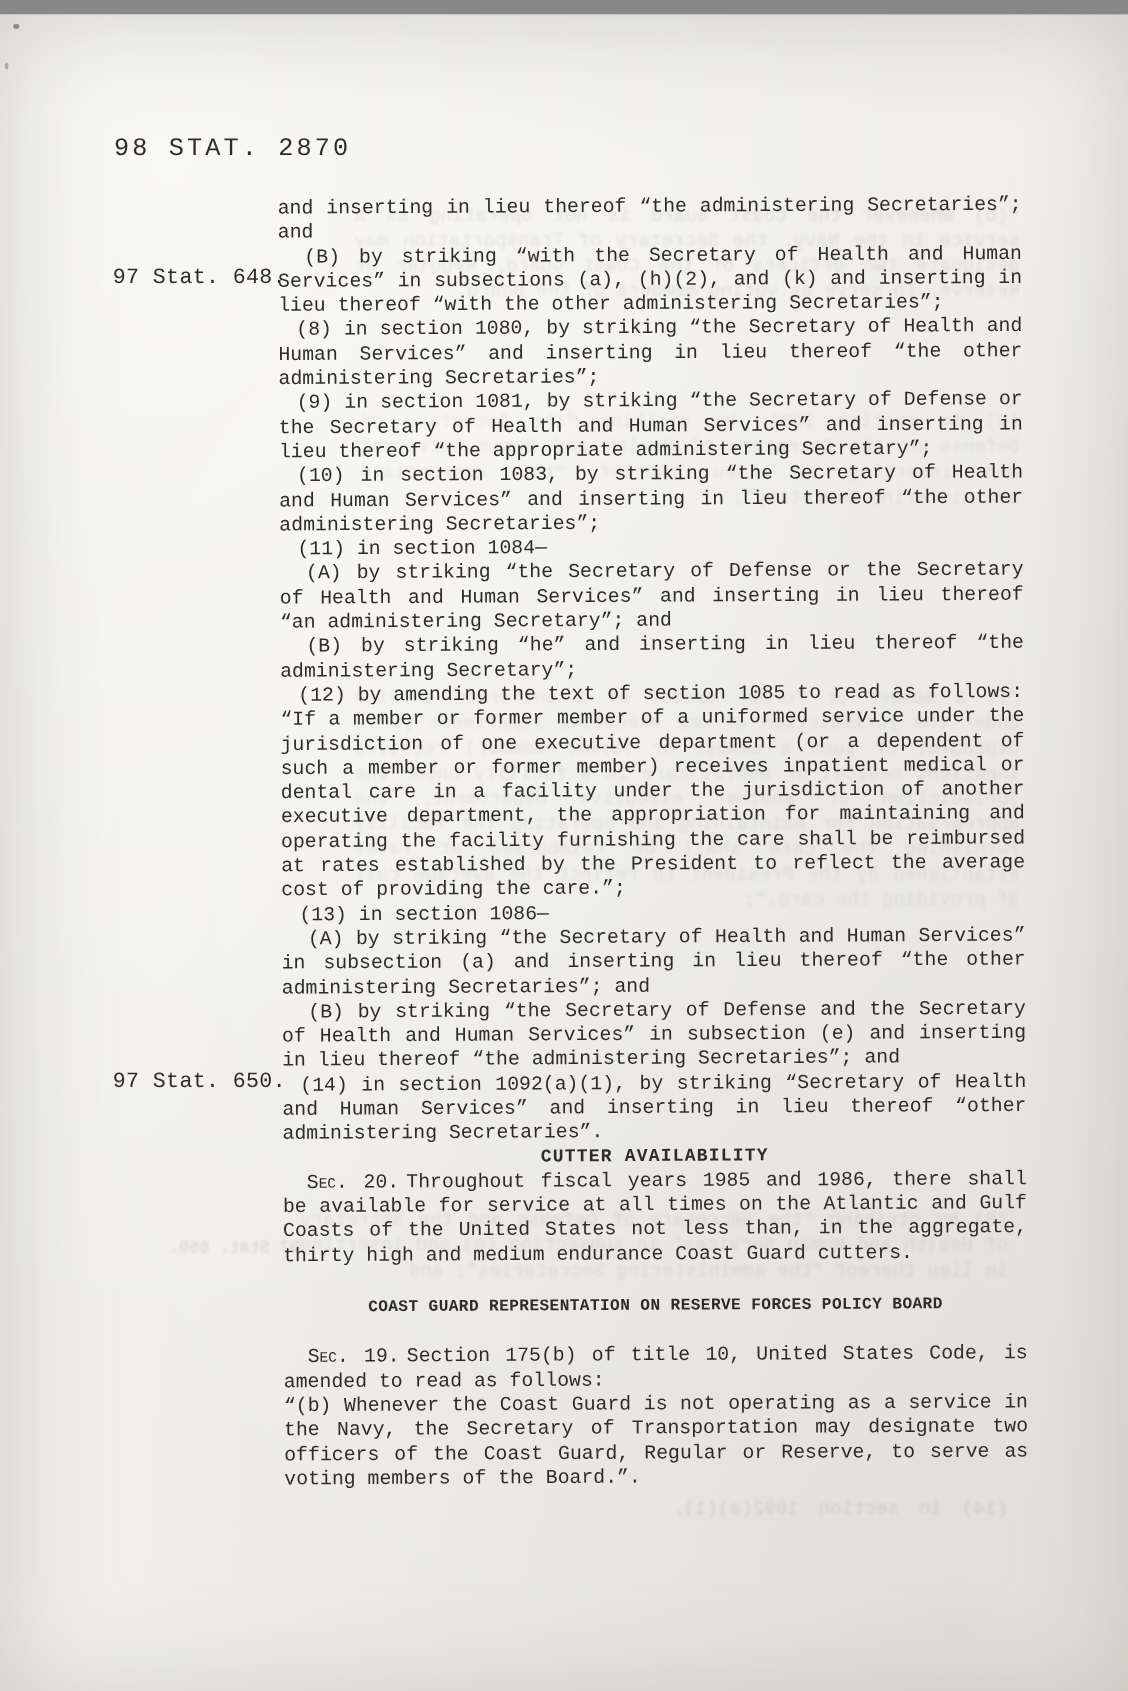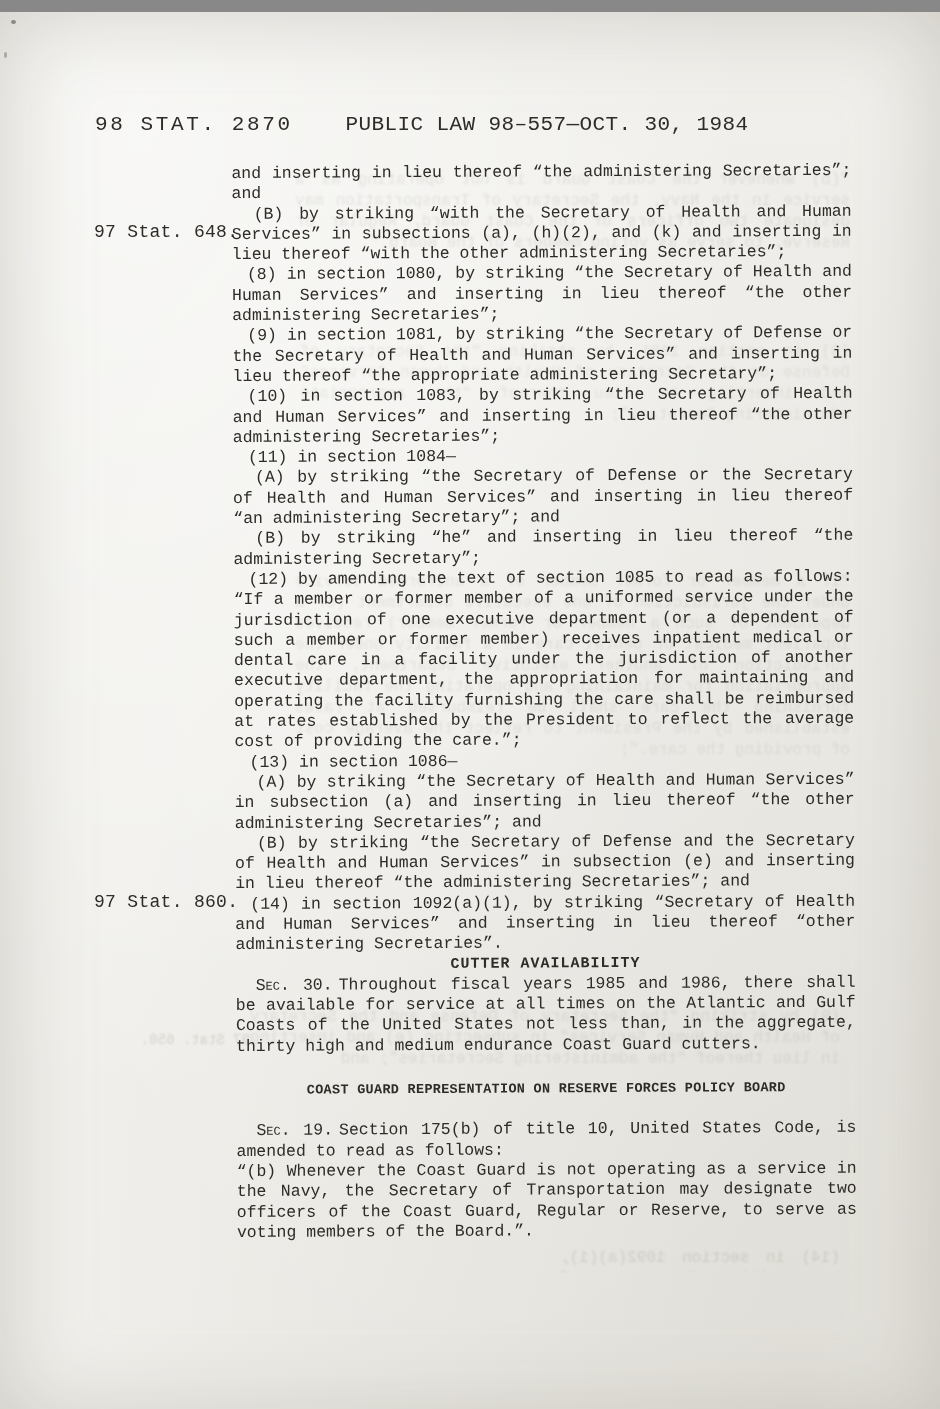--- a/index.html
+++ b/index.html
@@ -88,45 +88,44 @@
   <div class="ghost g2" aria-hidden="true">(9) in section 1081, by striking “the Secretary of Defense or the Secretary of Health and Human Services” and inserting in lieu thereof “the appropriate administering Secretary”;</div>
   <div class="ghost g3" aria-hidden="true">“If a member or former member of a uniformed service under the jurisdiction of one executive department (or a dependent of such a member or former member) receives inpatient medical or dental care in a facility under the jurisdiction of another executive department, the appropriation for maintaining and operating the facility furnishing the care shall be reimbursed at rates established by the President to reflect the average cost of providing the care.”;</div>
   <div class="ghost g4" aria-hidden="true">(B) by striking “the Secretary of Defense and the Secretary of Health and Human Services” in subsection (e) and inserting in lieu thereof “the administering Secretaries”; and</div>
   <div class="ghost g5" aria-hidden="true">97 Stat. 650.</div>
   <div class="ghost g6" aria-hidden="true">(14) in section 1092(a)(1), by striking “Secretary of Health and Human Services” and inserting in lieu thereof “other administering Secretaries”.</div>
 
   <span class="speck sp1"></span>
   <span class="speck sp2"></span>
 
   <div class="stat-no">98 STAT. 2870</div>
-  <div class="law-line">PUBLIC LAW 98–557—OCT. 30, 1984</div>
 
   <div class="margin-note mn-1">97 Stat. 648.</div>
-  <div class="margin-note mn-2">97 Stat. 860.</div>
+  <div class="margin-note mn-2">97 Stat. 650.</div>
 
   <div class="text-block">
     <p class="cont-sub">and inserting in lieu thereof “the administering Secretaries”; and</p>
     <p class="sub">(B) by striking “with the Secretary of Health and Human Services” in subsections (a), (h)(2), and (k) and inserting in lieu thereof “with the other administering Secretaries”;</p>
     <p class="para">(8) in section 1080, by striking “the Secretary of Health and Human Services” and inserting in lieu thereof “the other administering Secretaries”;</p>
     <p class="para">(9) in section 1081, by striking “the Secretary of Defense or the Secretary of Health and Human Services” and inserting in lieu thereof “the appropriate administering Secretary”;</p>
     <p class="para">(10) in section 1083, by striking “the Secretary of Health and Human Services” and inserting in lieu thereof “the other administering Secretaries”;</p>
     <p class="para">(11) in section 1084—</p>
     <p class="sub">(A) by striking “the Secretary of Defense or the Secretary of Health and Human Services” and inserting in lieu thereof “an administering Secretary”; and</p>
     <p class="sub">(B) by striking “he” and inserting in lieu thereof “the administering Secretary”;</p>
     <p class="para">(12) by amending the text of section 1085 to read as follows:</p>
     <p class="quote">“If a member or former member of a uniformed service under the jurisdiction of one executive department (or a dependent of such a member or former member) receives inpatient medical or dental care in a facility under the jurisdiction of another executive department, the appropriation for maintaining and operating the facility furnishing the care shall be reimbursed at rates established by the President to reflect the average cost of providing the care.”;</p>
     <p class="para">(13) in section 1086—</p>
     <p class="sub">(A) by striking “the Secretary of Health and Human Services” in subsection (a) and inserting in lieu thereof “the other administering Secretaries”; and</p>
     <p class="sub">(B) by striking “the Secretary of Defense and the Secretary of Health and Human Services” in subsection (e) and inserting in lieu thereof “the administering Secretaries”; and</p>
     <p class="para">(14) in section 1092(a)(1), by striking “Secretary of Health and Human Services” and inserting in lieu thereof “other administering Secretaries”.</p>
 
     <p class="sec-heading">CUTTER AVAILABILITY</p>
 
     <p class="sec-para">
-      <span class="sc sec-label">Sec. 30.</span><span>Throughout fiscal years 1985 and 1986, there shall be available for service at all times on the Atlantic and Gulf Coasts of the United States not less than, in the aggregate, thirty high and medium endurance Coast Guard cutters.</span>
+      <span class="sc sec-label">Sec. 20.</span><span>Throughout fiscal years 1985 and 1986, there shall be available for service at all times on the Atlantic and Gulf Coasts of the United States not less than, in the aggregate, thirty high and medium endurance Coast Guard cutters.</span>
     </p>
 
     <p class="sec-heading small">COAST GUARD REPRESENTATION ON RESERVE FORCES POLICY BOARD</p>
 
     <p class="sec-para">
       <span class="sc sec-label">Sec. 19.</span><span>Section 175(b) of title 10, United States Code, is amended to read as follows:</span>
     </p>
 
     <p class="quote">“(b) Whenever the Coast Guard is not operating as a service in the Navy, the Secretary of Transportation may designate two officers of the Coast Guard, Regular or Reserve, to serve as voting members of the Board.”.</p>
   </div>

